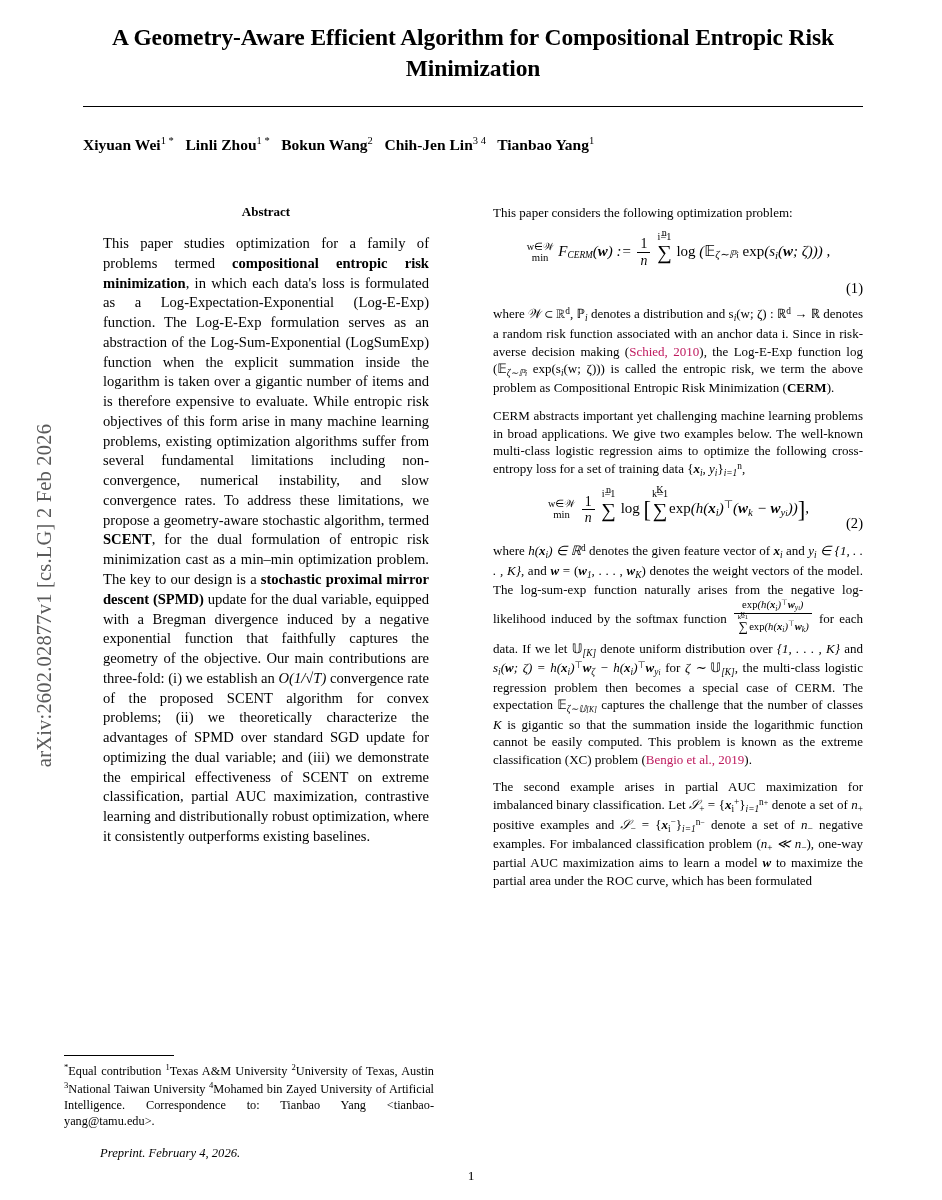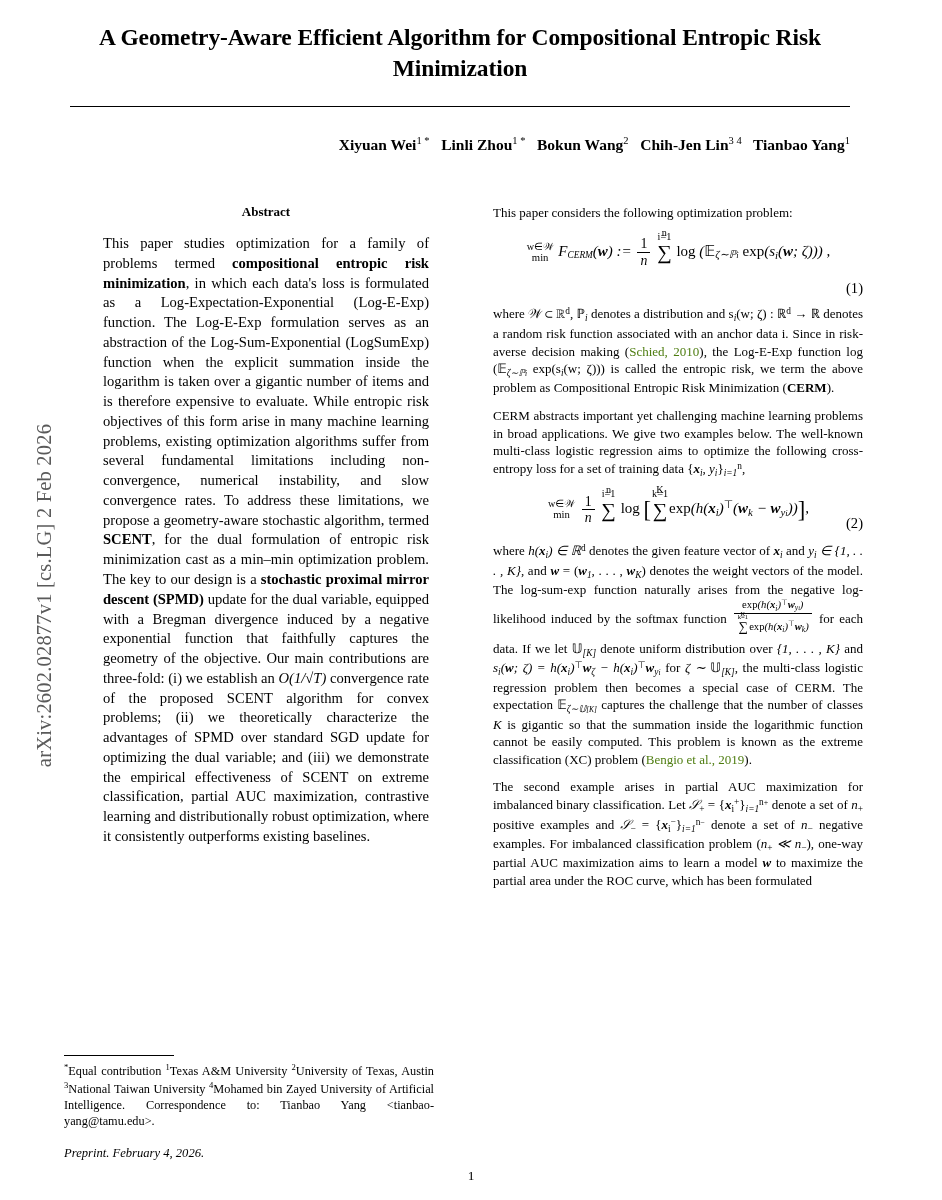--- a/index.html
+++ b/index.html
@@ -29,41 +29,41 @@
     transform: rotate(-90deg);
     transform-origin: center center;
     font-family: "Liberation Serif", serif;
     font-size: 20.5px;
     letter-spacing: 0.2px;
     color: #5a5a5a;
     white-space: nowrap;
   }
   .content {
     position: absolute;
-    left: 70px;
+    left: 83px;
     top: 22px;
     width: 780px;
   }
   .title {
     font-size: 23.5px;
     font-weight: bold;
     text-align: center;
     line-height: 1.32;
     letter-spacing: -0.1px;
     margin: 0 18px;
   }
   .rule {
     border: none;
     border-top: 1px solid #000;
     margin: 22px 0 0 0;
     width: 100%;
   }
   .authors {
     margin-top: 28px;
-    text-align: right;
+    text-align: left;
     font-size: 15.5px;
     font-weight: bold;
   }
   .authors sup {
     font-weight: normal;
     font-size: 10.5px;
     vertical-align: super;
   }
   .columns {
     position: absolute;
@@ -95,21 +95,21 @@
     hyphens: auto;
   }
   p.body {
     font-size: 13px;
     line-height: 1.355;
     text-align: justify;
     margin: 0 0 10px 0;
     hyphens: auto;
   }
   b { font-weight: bold; }
-  .link { color: #4d7c0f; }
+  .link { color: #be185d; }
   .eq {
     position: relative;
     text-align: center;
     margin: 10px 0 12px 0;
     font-size: 15px;
   }
   .eqno {
     position: absolute;
     right: 0;
     bottom: -2px;
@@ -160,20 +160,21 @@
   .fn-text {
     font-size: 12.3px;
     line-height: 1.3;
     text-align: justify;
   }
   .fn-text sup { font-size: 8.6px; vertical-align: super; }
   .preprint {
     margin-top: 16px;
     font-size: 12.6px;
     font-style: italic;
+    margin-left: 36px;
   }
   .pagenum {
     position: absolute;
     left: 0;
     right: 0;
     top: 1168px;
     text-align: center;
     font-size: 13.5px;
   }
   .nowrap { white-space: nowrap; }

